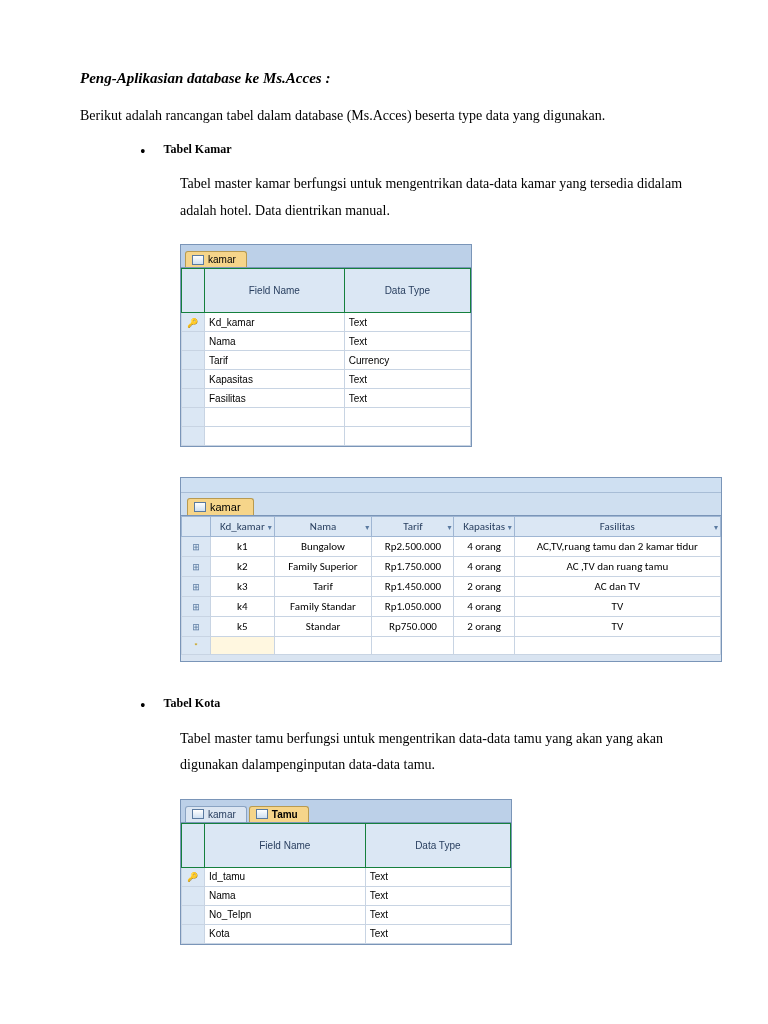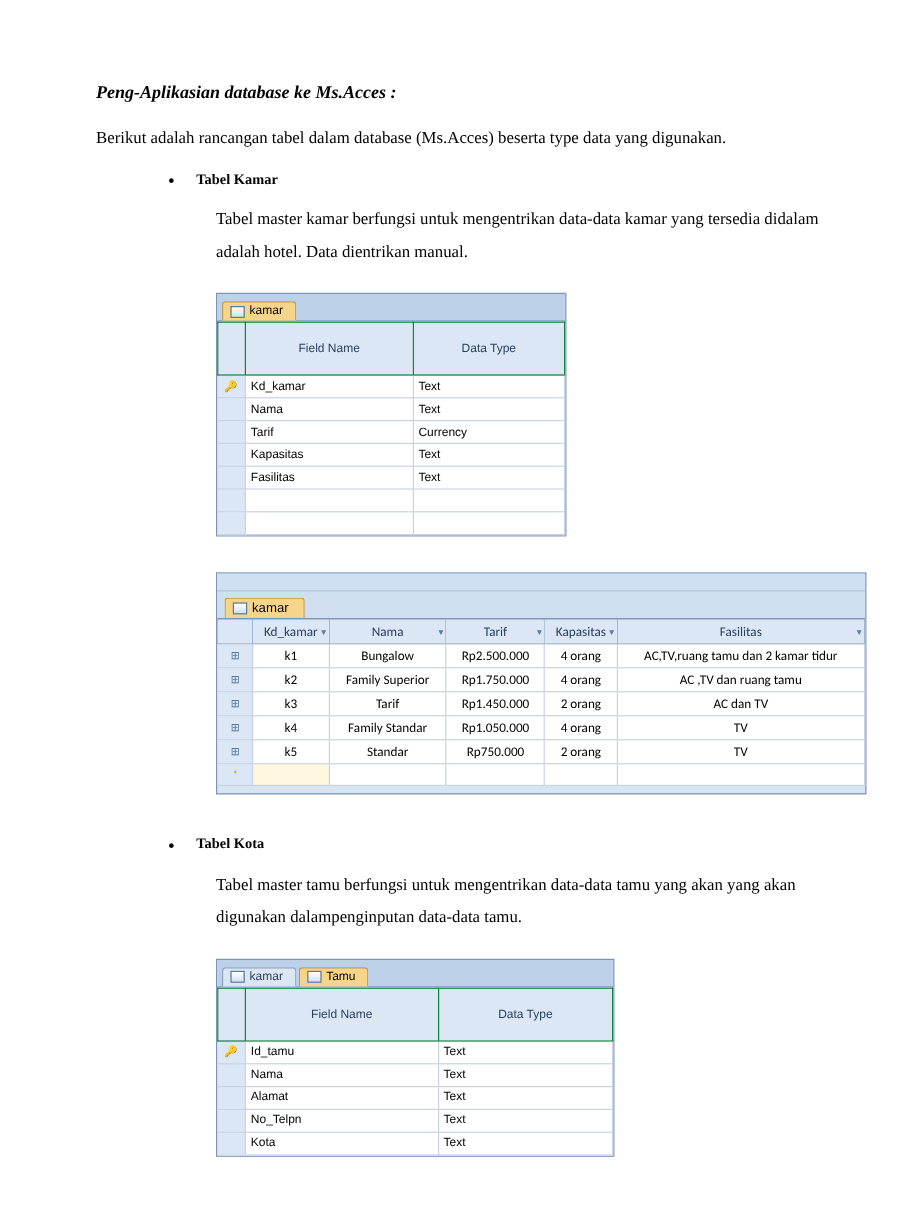--- a/index.html
+++ b/index.html
@@ -342,21 +342,21 @@
   <span class="bullet-label">Tabel Kota</span>
 </div>
 <div class="desc">Tabel  master tamu  berfungsi untuk mengentrikan data-data tamu yang akan yang akan digunakan dalampenginputan data-data tamu.</div>
 
 <div class="access-design wide">
   <div class="tabbar">
     <div class="tab inactive">
       <span class="table-icon"></span>
       <span>kamar</span>
     </div>
-    <div class="tab" style="margin-left:2px;">
+    <div class="tab" style="margin-left:2px;font-weight:bold;">
       <span class="table-icon"></span>
       <span>Tamu</span>
     </div>
   </div>
   <div class="design-grid">
     <table>
       <tbody>
           <tr>
         <th class="rowhead"></th>
         <th>Field Name</th>
@@ -367,25 +367,20 @@
         <td>Id_tamu</td>
         <td>Text</td>
       </tr>
       <tr>
         <td class="rowhead"></td>
         <td>Nama</td>
         <td>Text</td>
       </tr>
       <tr>
         <td class="rowhead"></td>
-        <td>Alamat</td>
-        <td>Text</td>
-      </tr>
-      <tr>
-        <td class="rowhead"></td>
         <td>No_Telpn</td>
         <td>Text</td>
       </tr>
       <tr>
         <td class="rowhead"></td>
         <td>Kota</td>
         <td>Text</td>
       </tr>
     </tbody>
       </table>

